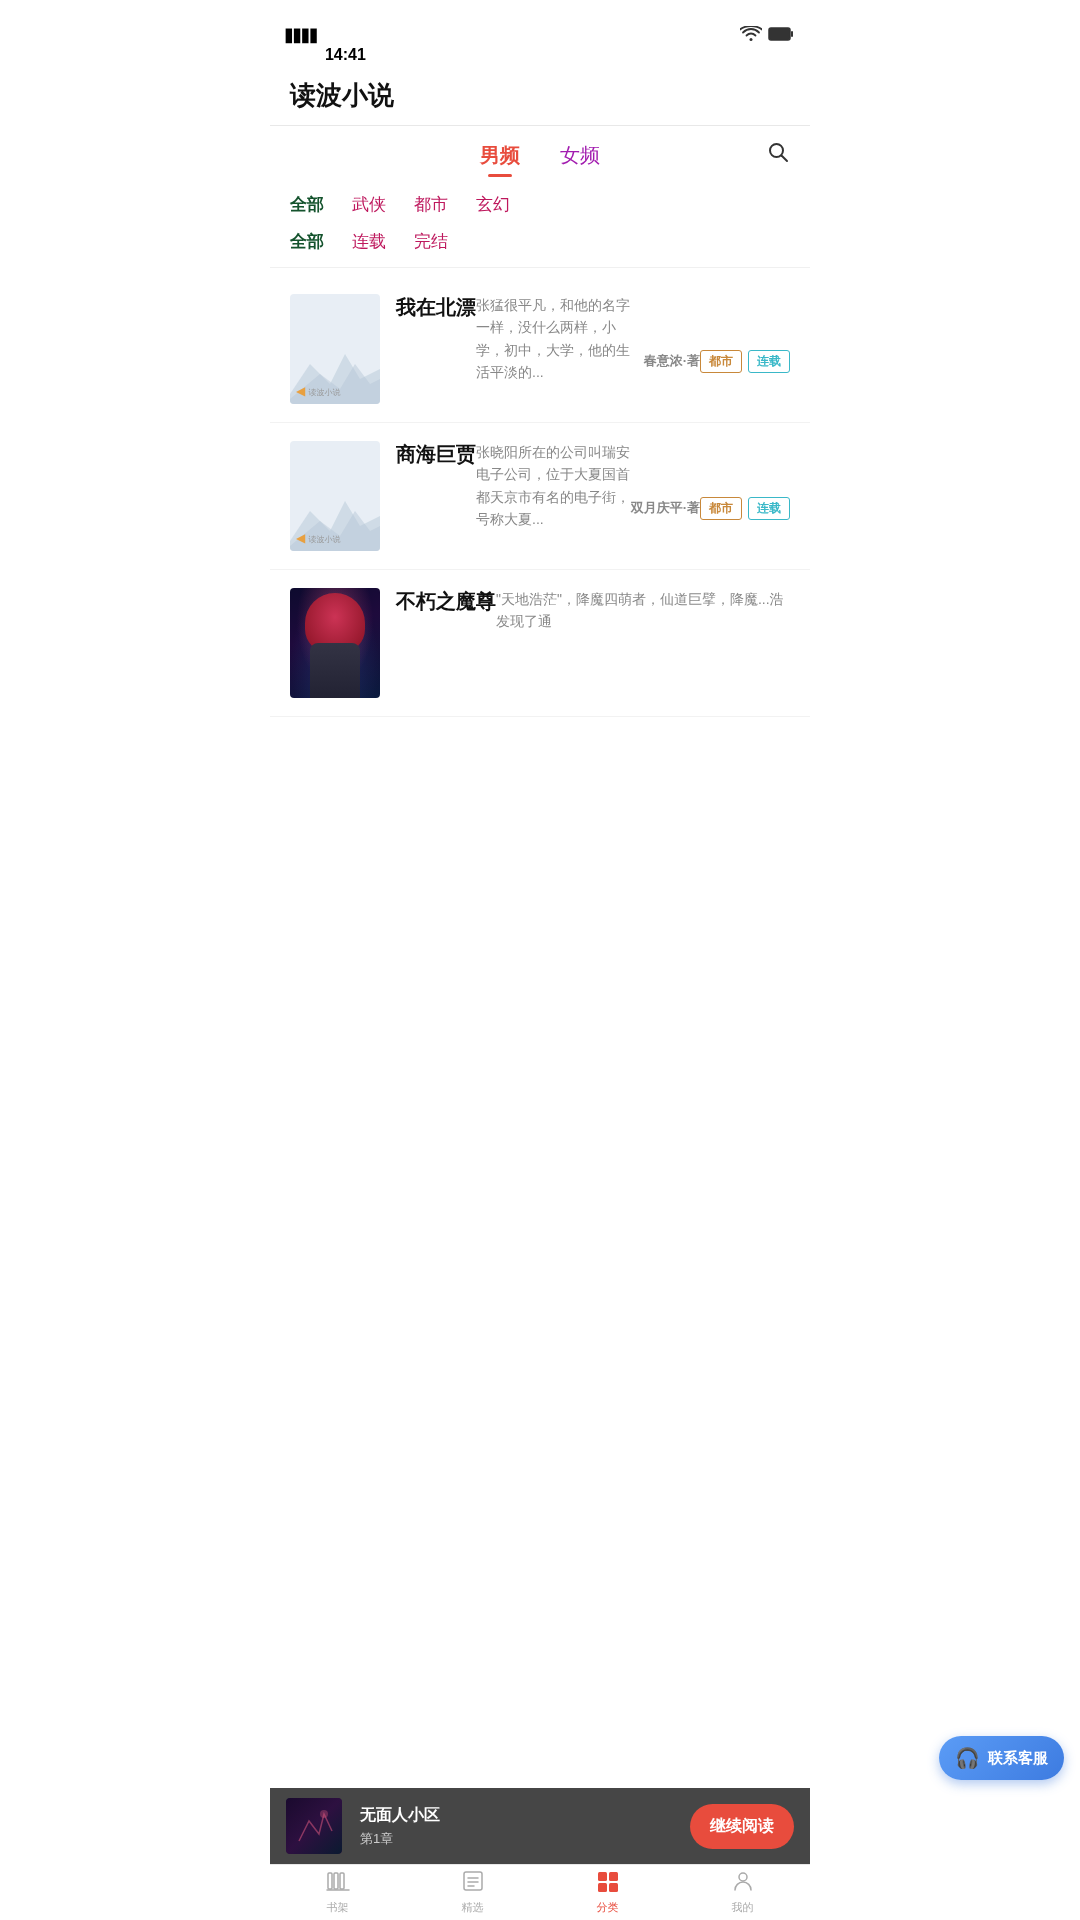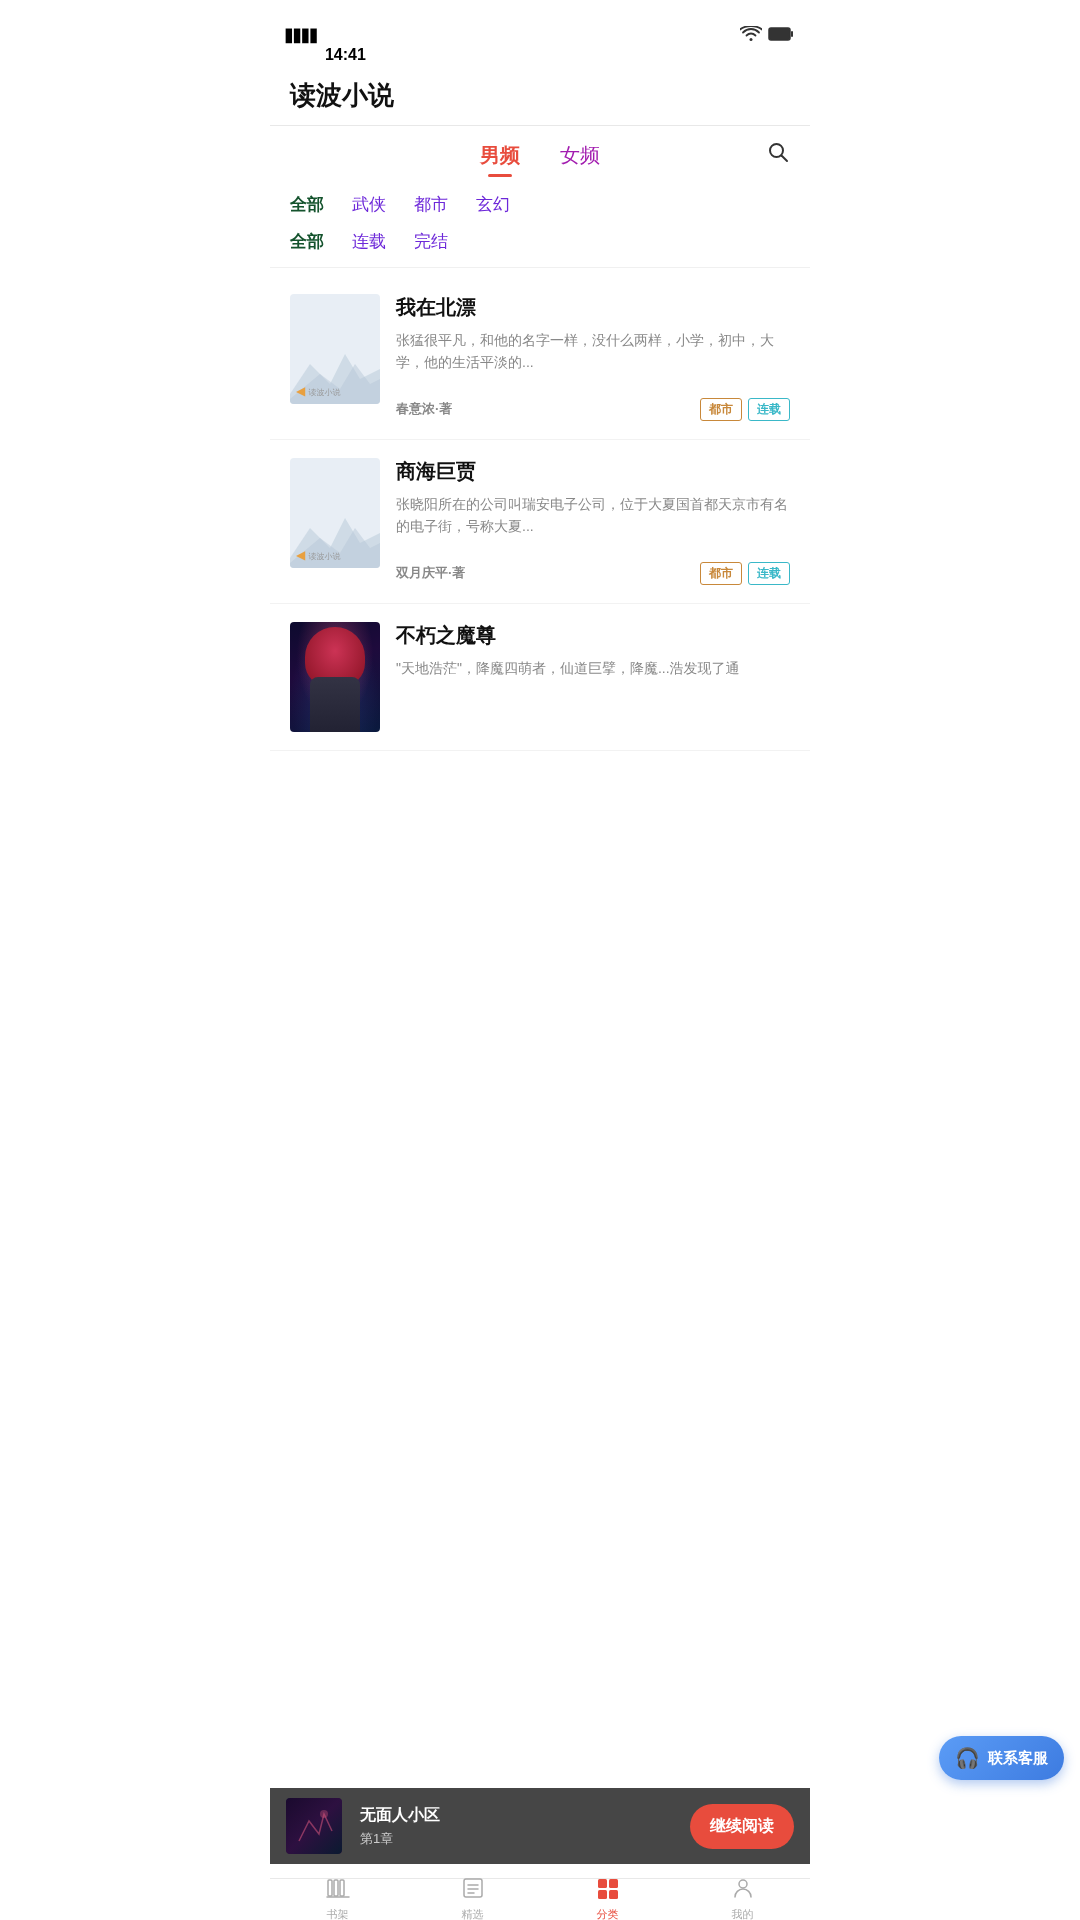--- a/index.html
+++ b/index.html
@@ -94,21 +94,21 @@
       padding: 16px 20px 0;
     }
     .filter-row {
       display: flex;
       align-items: center;
       gap: 28px;
       margin-bottom: 14px;
     }
     .filter-item {
       font-size: 17px;
-      color: #6d28d9;
+      color: #be185d;
       cursor: pointer;
     }
     .filter-item.active {
       color: #14532d;
       font-weight: bold;
     }
 
     
     .divider {
       height: 1px;
@@ -141,21 +141,21 @@
     .cover-arrow {
       position: absolute;
       bottom: 6px;
       left: 6px;
       color: #e8a040;
       font-size: 12px;
     }
     .book-info {
       flex: 1;
       display: flex;
-      flex-direction: column;
+      flex-direction: row;
       justify-content: space-between;
     }
     .book-title {
       font-size: 20px;
       font-weight: bold;
       color: #111;
       margin-bottom: 8px;
     }
     .book-desc {
       font-size: 14px;
@@ -272,21 +272,21 @@
       position: fixed;
       bottom: 0;
       left: 0;
       right: 0;
       width: 100%;
       max-width: 540px;
       margin: 0 auto;
       background: #fff;
       border-top: 1px solid #e8e8e8;
       display: flex;
-      height: 42px;
+      height: 56px;
       z-index: 300;
     }
     .nav-item {
       flex: 1;
       display: flex;
       flex-direction: column;
       align-items: center;
       justify-content: center;
       gap: 2px;
       cursor: pointer;

